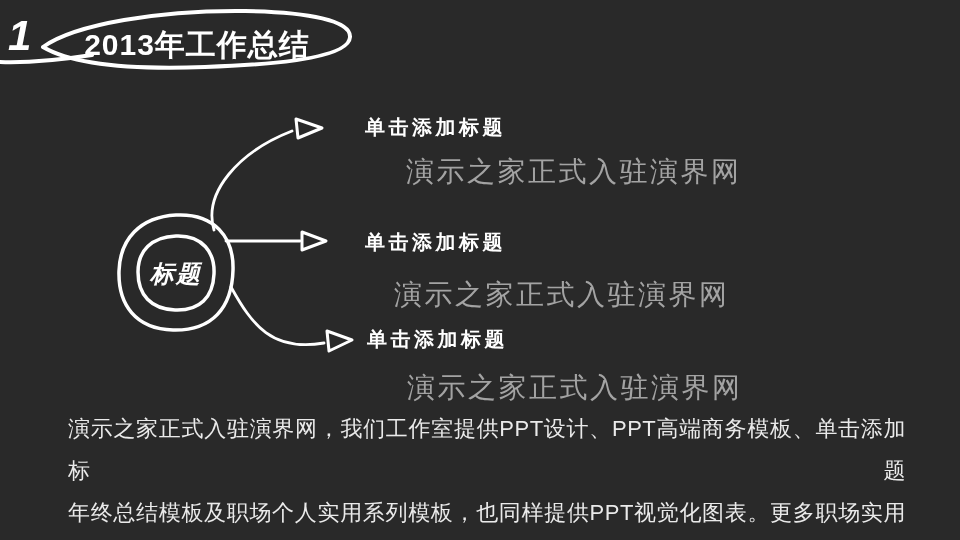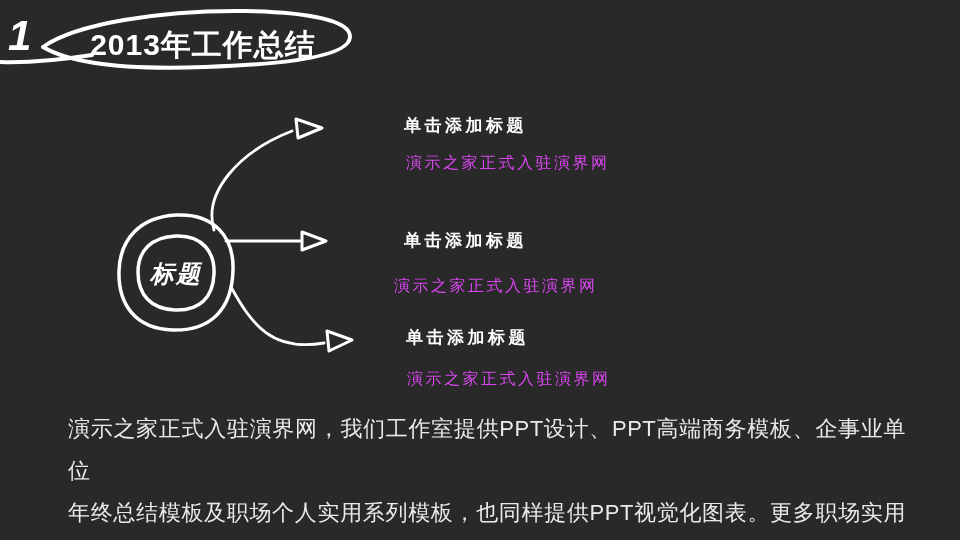--- a/index.html
+++ b/index.html
@@ -14,42 +14,41 @@
   .strokes { position:absolute; left:0; top:0; width:960px; height:540px; }
 
   .txt { position:absolute; white-space:nowrap; }
 
   .header-number {
     left:8px; top:12px;
     font-size:42px; font-weight:bold; font-style:italic;
     color:#ffffff;
   }
   .header-title {
-    left:78px; top:25px; width:250px;
+    left:72px; top:25px; width:250px;
     text-align:center;
     font-size:30px; font-weight:bold;
     letter-spacing:1px;
     color:#ffffff;
   }
   .center-label {
     left:126px; top:258px; width:100px;
     text-align:center;
     font-size:24px; font-weight:bold;
     letter-spacing:2px;
     font-style:italic;
   }
   .branch-title {
-    font-size:17px; font-weight:bold;
+    font-size:20px; font-weight:bold;
     letter-spacing:3.5px;
-    margin-left:39px;
   }
   .branch-sub {
-    font-size:16px; font-weight:normal;
+    font-size:28px; font-weight:normal;
     letter-spacing:2.5px;
-    color:#d946ef;
+    color:#a3a3a3;
   }
   .b1t { left:365px; top:114px; }
   .b1s { left:406px; top:153px; }
   .b2t { left:365px; top:229px; }
   .b2s { left:394px; top:276px; }
   .b3t { left:367px; top:326px; }
   .b3s { left:407px; top:369px; }
 
   .paragraph {
     position:absolute; left:68px; top:408px; width:838px;
@@ -95,18 +94,18 @@
   <div class="txt branch-title b1t">单击添加标题</div>
   <div class="txt branch-sub b1s">演示之家正式入驻演界网</div>
 
   <div class="txt branch-title b2t">单击添加标题</div>
   <div class="txt branch-sub b2s">演示之家正式入驻演界网</div>
 
   <div class="txt branch-title b3t">单击添加标题</div>
   <div class="txt branch-sub b3s">演示之家正式入驻演界网</div>
 
   <div class="paragraph">
-    <div class="para-line">演示之家正式入驻演界网，我们工作室提供PPT设计、PPT高端商务模板、企事业单位</div>
+    <div class="para-line">演示之家正式入驻演界网，我们工作室提供PPT设计、PPT高端商务模板、单击添加标题</div>
     <div class="para-line">年终总结模板及职场个人实用系列模板，也同样提供PPT视觉化图表。更多职场实用精</div>
 
   </div>
 
 </div>
 
 </body></html>

